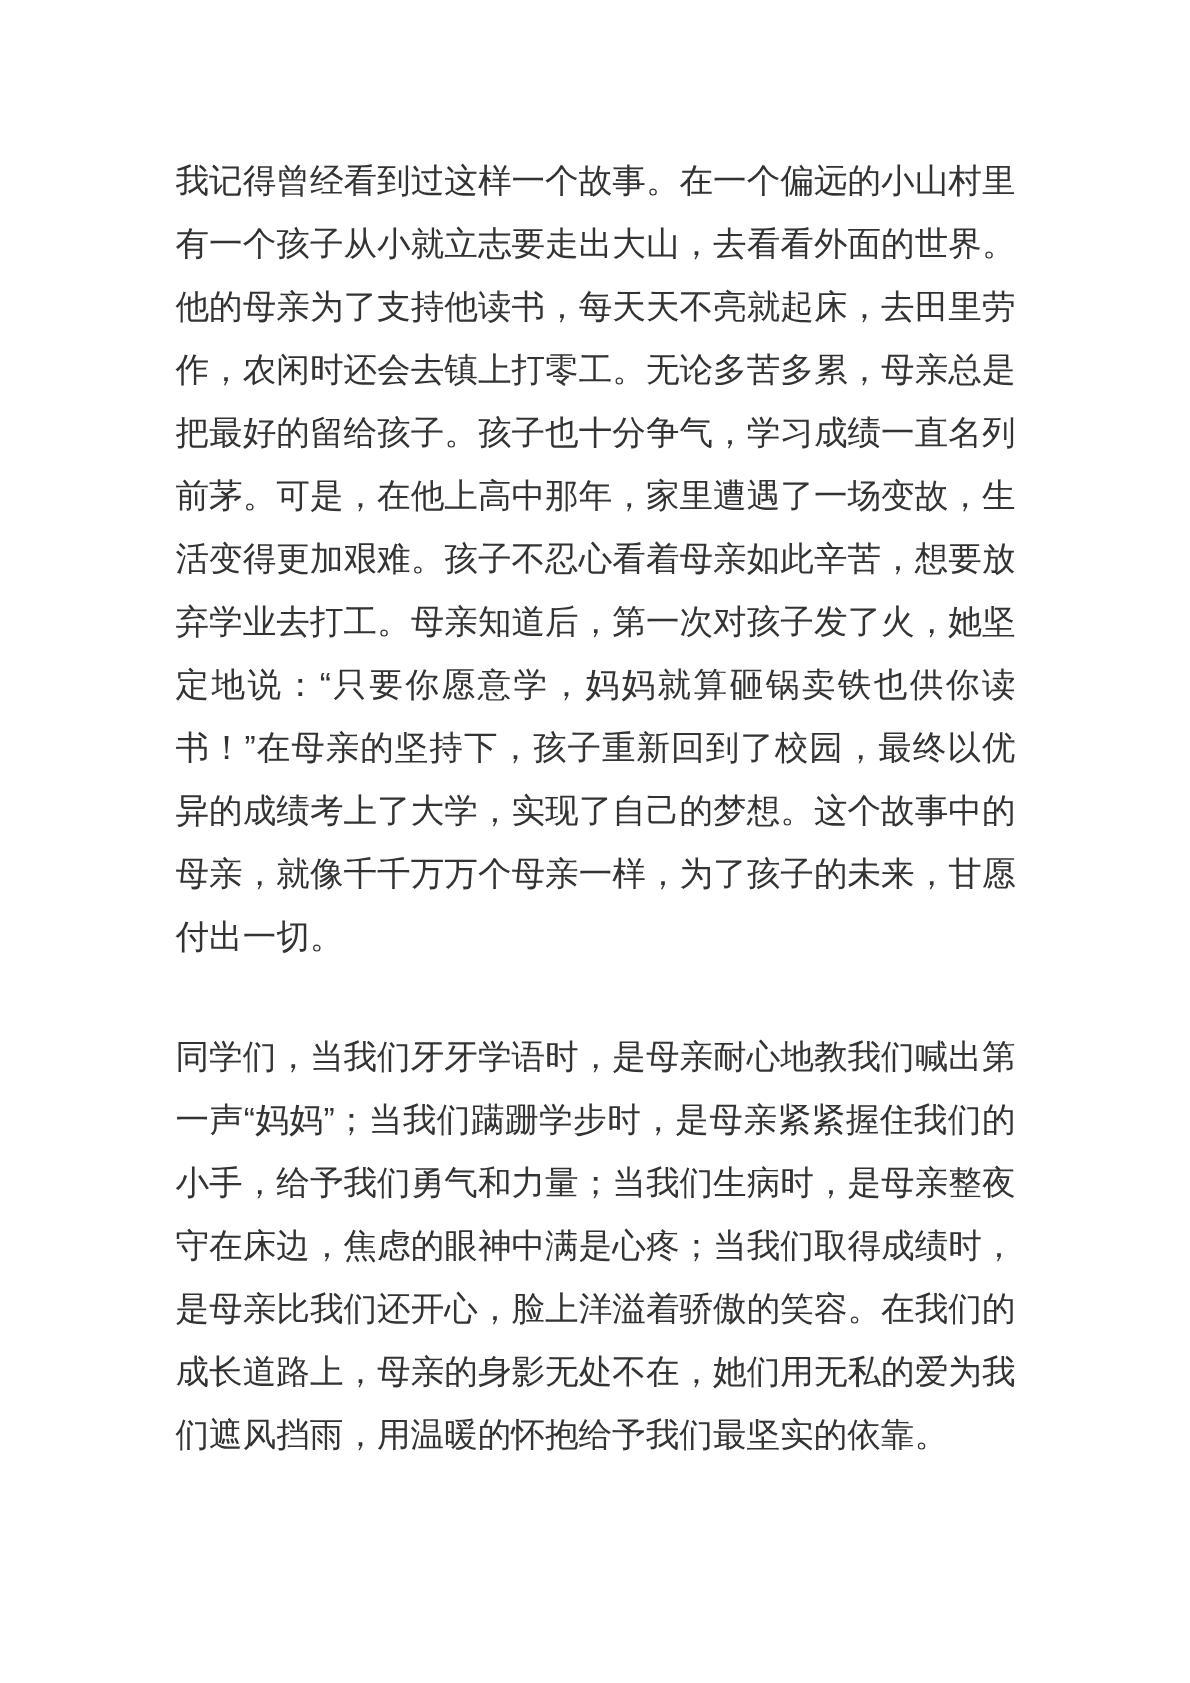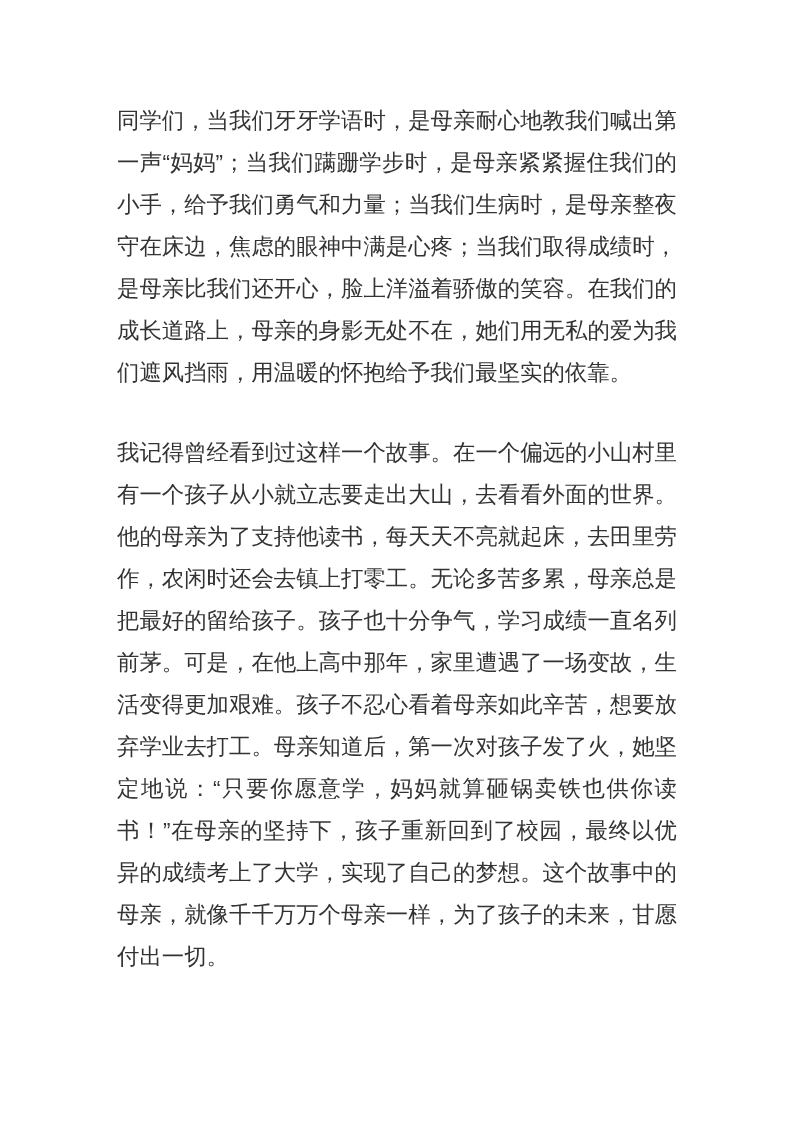--- a/index.html
+++ b/index.html
@@ -27,15 +27,15 @@
     color: #333333;
     text-align: justify;
     letter-spacing: 0;
     word-break: break-all;
   }
 </style>
 </head>
 <body style="background: rgb(255, 255, 255);">
 
 <div class="page">
+  <p class="doc-paragraph" style="color: rgb(51, 51, 51);">我记得曾经看到过这样一个故事。在一个偏远的小山村里有一个孩子从小就立志要走出大山，去看看外面的世界。他的母亲为了支持他读书，每天天不亮就起床，去田里劳作，农闲时还会去镇上打零工。无论多苦多累，母亲总是把最好的留给孩子。孩子也十分争气，学习成绩一直名列前茅。可是，在他上高中那年，家里遭遇了一场变故，生活变得更加艰难。孩子不忍心看着母亲如此辛苦，想要放弃学业去打工。母亲知道后，第一次对孩子发了火，她坚定地说：“只要你愿意学，妈妈就算砸锅卖铁也供你读书！”在母亲的坚持下，孩子重新回到了校园，最终以优异的成绩考上了大学，实现了自己的梦想。这个故事中的母亲，就像千千万万个母亲一样，为了孩子的未来，甘愿付出一切。</p>
   <p class="doc-paragraph" style="color: rgb(51, 51, 51);">同学们，当我们牙牙学语时，是母亲耐心地教我们喊出第一声“妈妈”；当我们蹒跚学步时，是母亲紧紧握住我们的小手，给予我们勇气和力量；当我们生病时，是母亲整夜守在床边，焦虑的眼神中满是心疼；当我们取得成绩时，是母亲比我们还开心，脸上洋溢着骄傲的笑容。在我们的成长道路上，母亲的身影无处不在，她们用无私的爱为我们遮风挡雨，用温暖的怀抱给予我们最坚实的依靠。</p>
-  <p class="doc-paragraph" style="color: rgb(51, 51, 51);">我记得曾经看到过这样一个故事。在一个偏远的小山村里有一个孩子从小就立志要走出大山，去看看外面的世界。他的母亲为了支持他读书，每天天不亮就起床，去田里劳作，农闲时还会去镇上打零工。无论多苦多累，母亲总是把最好的留给孩子。孩子也十分争气，学习成绩一直名列前茅。可是，在他上高中那年，家里遭遇了一场变故，生活变得更加艰难。孩子不忍心看着母亲如此辛苦，想要放弃学业去打工。母亲知道后，第一次对孩子发了火，她坚定地说：“只要你愿意学，妈妈就算砸锅卖铁也供你读书！”在母亲的坚持下，孩子重新回到了校园，最终以优异的成绩考上了大学，实现了自己的梦想。这个故事中的母亲，就像千千万万个母亲一样，为了孩子的未来，甘愿付出一切。</p>
 </div>
 
 </body></html>

